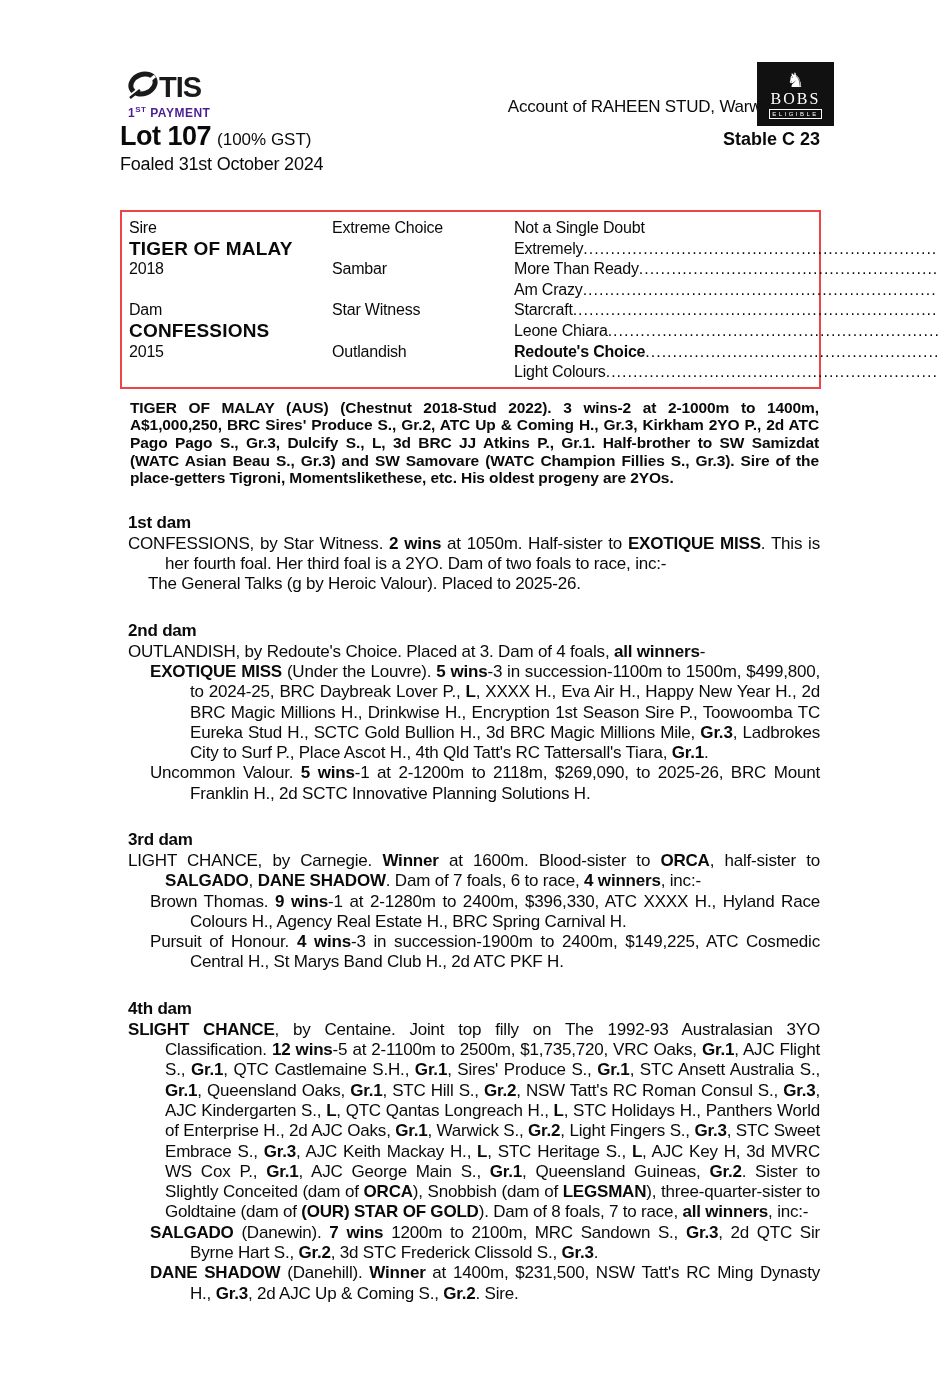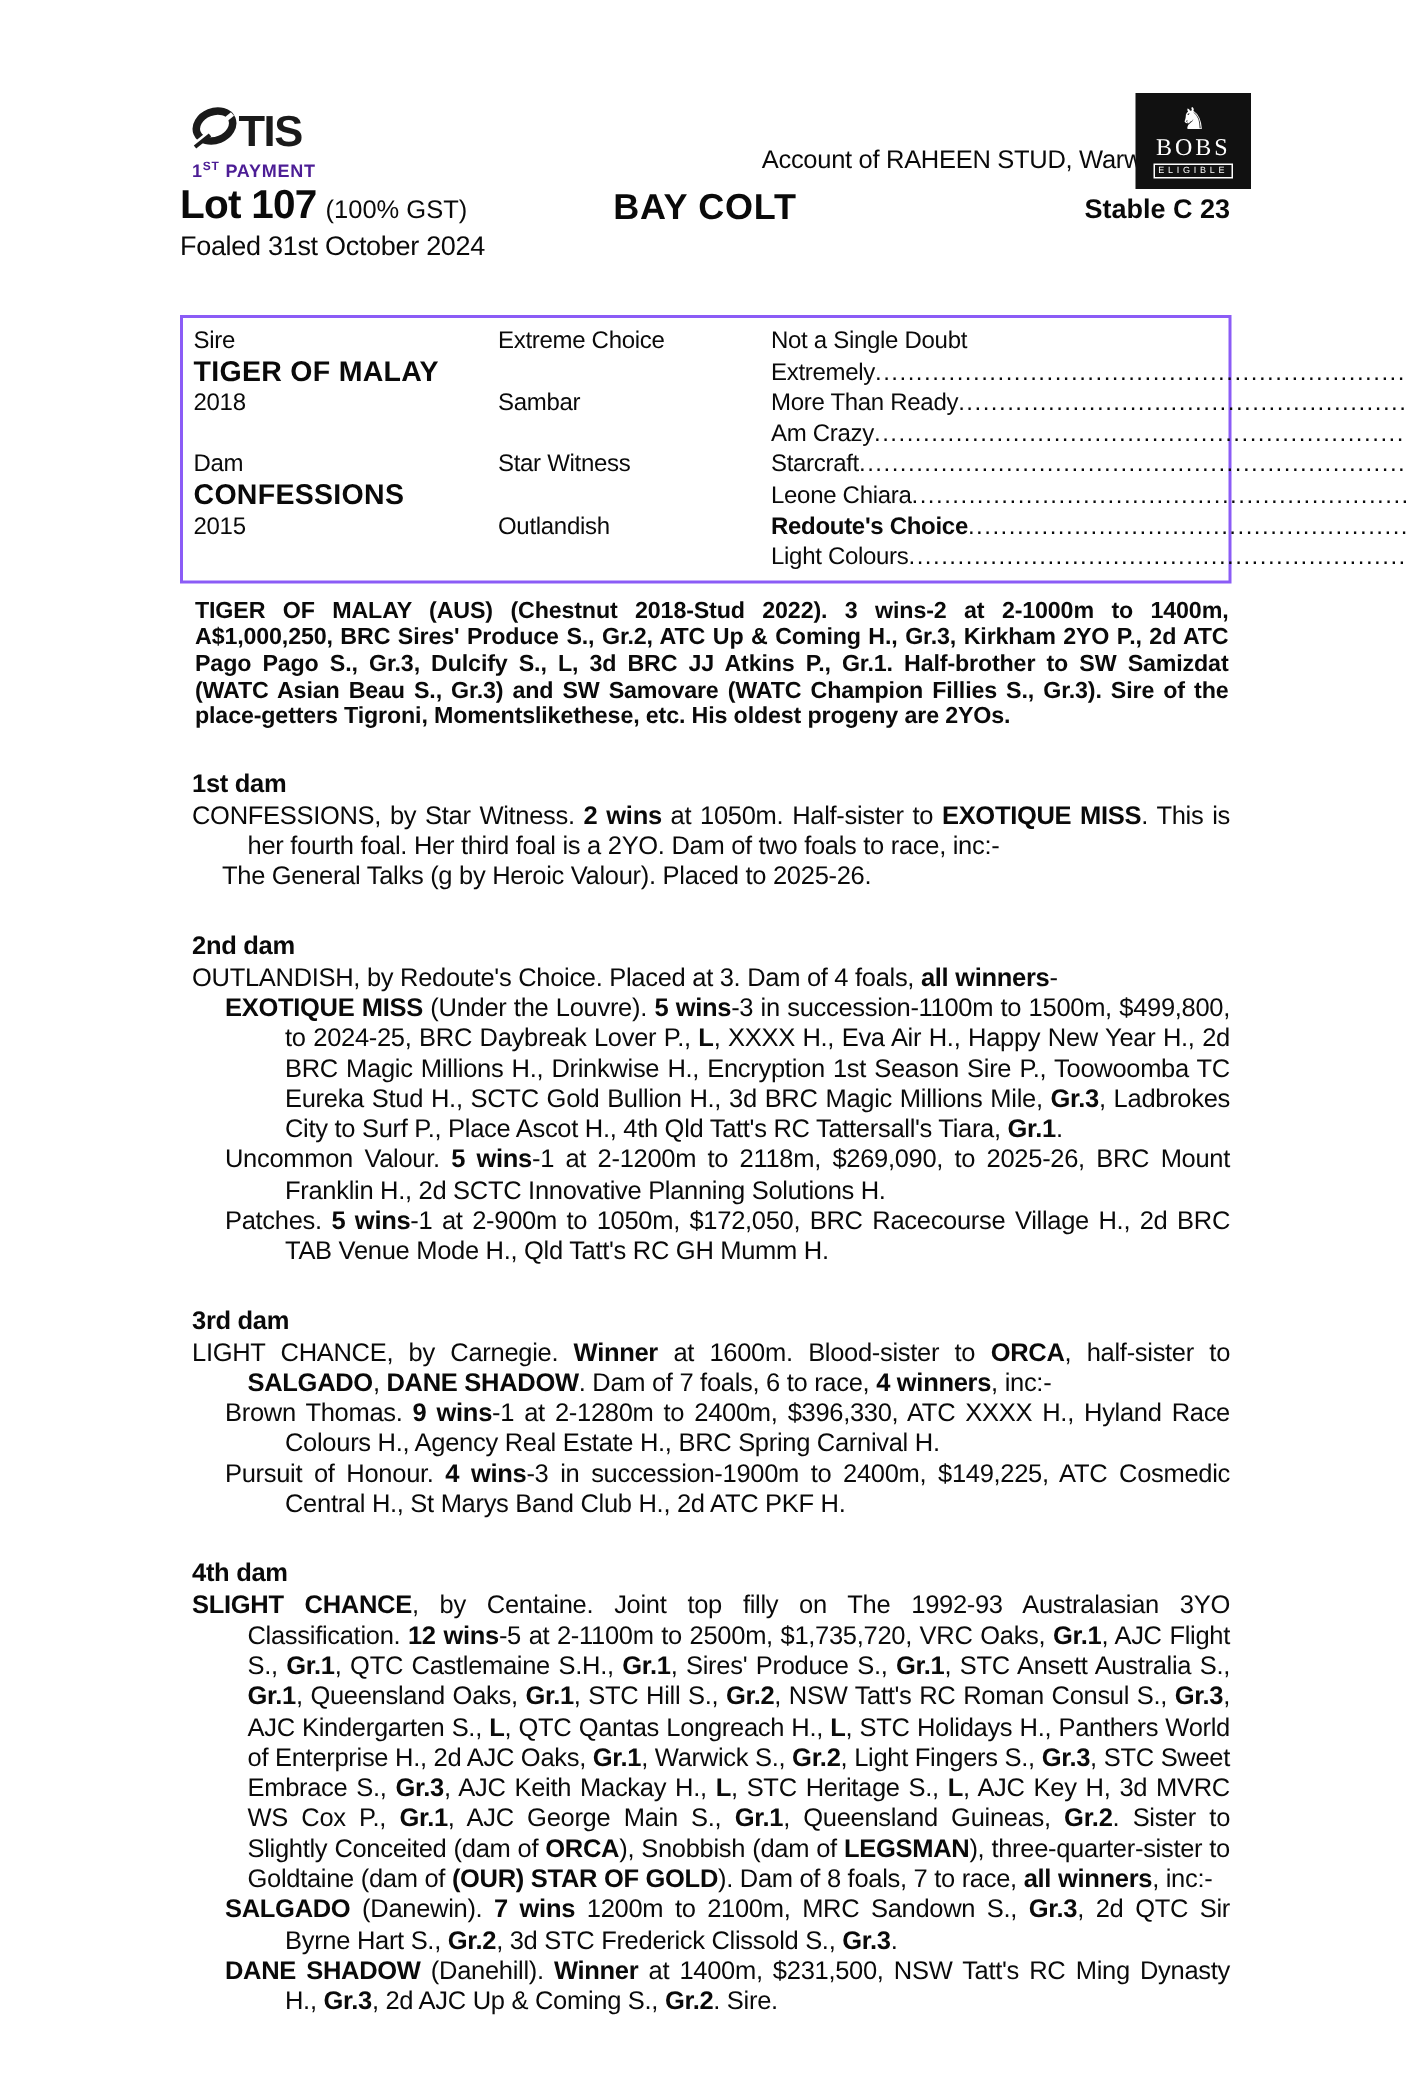--- a/index.html
+++ b/index.html
@@ -28,21 +28,21 @@
   .lot-row{position:absolute;left:0;right:1px;top:121px;height:32px;}
   .lot-label{font-size:27px;font-weight:bold;letter-spacing:-0.5px;}
   .gst-label{font-size:17px;margin-left:6px;}
   .horse-title{position:absolute;left:0;right:0;top:4px;text-align:center;font-size:24px;font-weight:bold;letter-spacing:0.5px;}
   .stable-label{position:absolute;right:0;top:8px;font-size:18px;font-weight:bold;}
   .foaled-row{position:absolute;left:0;right:1px;top:154px;font-size:18px;letter-spacing:-0.2px;}
   .branded{position:absolute;right:0;top:0;display:flex;align-items:center;}
   .brand-mark{margin:0 5px 0 4px;}
 
   
-  .ped-table{border:2px solid #8b5cf6;padding:6px 0 4px 0;}
+  .ped-table{border:2px solid #ef4444;padding:6px 0 4px 0;}
   .ped-group{display:grid;grid-template-columns:203px 182px 1fr;padding:0 8px 0 7px;}
   .ped-line{height:20.6px;font-size:16px;letter-spacing:-0.2px;display:flex;align-items:baseline;line-height:20.6px;white-space:nowrap;}
   .ped-name{font-size:19px;font-weight:bold;letter-spacing:0.2px;}
   .leader{flex:1 1 auto;overflow:hidden;min-width:6px;}
   .leader::after{content:"......................................................................................";letter-spacing:1px;}
   .gapfill{flex:1 1 auto;}
 
   
   .sire-summary{margin:10px 0 0 0;padding:0 2px 0 10px;font-size:15.5px;font-weight:bold;line-height:17.6px;
     text-align:justify;letter-spacing:-0.1px;}
@@ -78,21 +78,20 @@
     <div class="account-line">Account of RAHEEN STUD, Warwick, Qld.</div>
 
     <div class="bobs-box">
       <span class="bobs-horse">♞</span>
       <span class="bobs-title">BOBS</span>
       <span class="bobs-sub">ELIGIBLE</span>
     </div>
 
     <div class="lot-row">
       <span class="lot-label">Lot 107</span><span class="gst-label">(100% GST)</span>
-      <div class="horse-title">BAY COLT</div>
       <div class="stable-label">Stable C 23</div>
     </div>
 
     <div class="foaled-row">
       <span>Foaled 31st October 2024</span>
     </div>
   </div>
 
   <div class="ped-table">
 
@@ -169,21 +168,20 @@
     <div class="section-heading">1st dam</div>
     <div class="entry p-dam">CONFESSIONS, by Star Witness. <b>2 wins</b> at 1050m. Half-sister to <b>EXOTIQUE MISS</b>. This is her fourth foal. Her third foal is a 2YO. Dam of two foals to race, inc:-</div>
     <div class="entry p-produce">The General Talks (g by Heroic Valour). Placed to 2025-26.</div>
   </div>
 
   <div class="section">
     <div class="section-heading">2nd dam</div>
     <div class="entry p-dam">OUTLANDISH, by Redoute's Choice. Placed at 3. Dam of 4 foals, <b>all winners</b>-</div>
     <div class="entry p-horse"><b>EXOTIQUE MISS</b> (Under the Louvre). <b>5 wins</b>-3 in succession-1100m to 1500m, $499,800, to 2024-25, BRC Daybreak Lover P., <b>L</b>, XXXX H., Eva Air H., Happy New Year H., 2d BRC Magic Millions H., Drinkwise H., Encryption 1st Season Sire P., Toowoomba TC Eureka Stud H., SCTC Gold Bullion H., 3d BRC Magic Millions Mile, <b>Gr.3</b>, Ladbrokes City to Surf P., Place Ascot H., 4th Qld Tatt's RC Tattersall's Tiara, <b>Gr.1</b>.</div>
     <div class="entry p-horse">Uncommon Valour. <b>5 wins</b>-1 at 2-1200m to 2118m, $269,090, to 2025-26, BRC Mount Franklin H., 2d SCTC Innovative Planning Solutions H.</div>
-    <div class="entry p-horse">Patches. <b>5 wins</b>-1 at 2-900m to 1050m, $172,050, BRC Racecourse Village H., 2d BRC TAB Venue Mode H., Qld Tatt's RC GH Mumm H.</div>
   </div>
 
   <div class="section">
     <div class="section-heading">3rd dam</div>
     <div class="entry p-dam">LIGHT CHANCE, by Carnegie. <b>Winner</b> at 1600m. Blood-sister to <b>ORCA</b>, half-sister to <b>SALGADO</b>, <b>DANE SHADOW</b>. Dam of 7 foals, 6 to race, <b>4 winners</b>, inc:-</div>
     <div class="entry p-horse">Brown Thomas. <b>9 wins</b>-1 at 2-1280m to 2400m, $396,330, ATC XXXX H., Hyland Race Colours H., Agency Real Estate H., BRC Spring Carnival H.</div>
     <div class="entry p-horse">Pursuit of Honour. <b>4 wins</b>-3 in succession-1900m to 2400m, $149,225, ATC Cosmedic Central H., St Marys Band Club H., 2d ATC PKF H.</div>
   </div>
 
   <div class="section">

